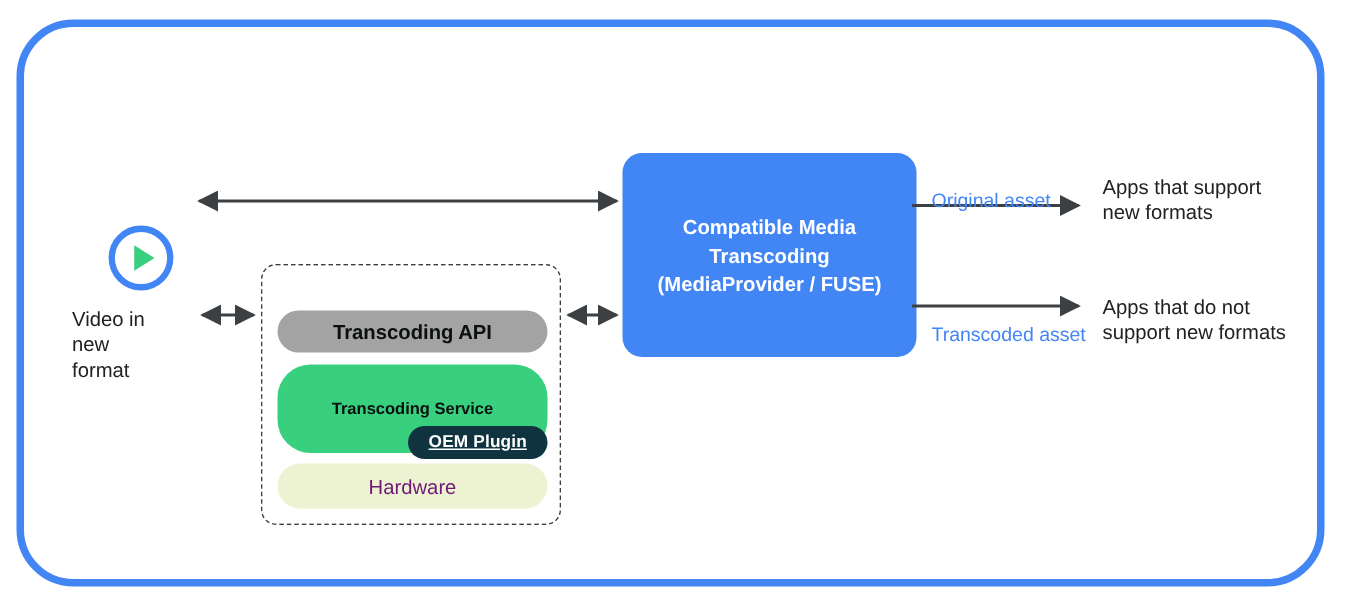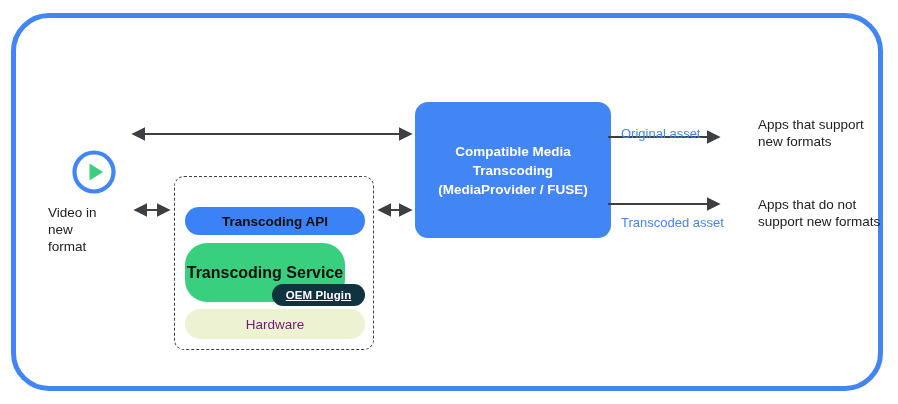--- a/index.html
+++ b/index.html
@@ -78,33 +78,33 @@
     display: flex;
     align-items: center;
     justify-content: center;
     text-align: center;
   }
   #pill-transcoding-api {
     left: 10px;
     top: 30px;
     width: 180px;
     height: 28px;
-    background: #3b82f6;
+    background: #a3a3a3;
     font-size: 13.5px;
     font-weight: bold;
     color: #0b0f0d;
   }
   #pill-transcoding-service {
     left: 10px;
     top: 66px;
-    width: 160px;
+    width: 180px;
     height: 59px;
     background: #38D07F;
     border-radius: 22px;
-    font-size: 16px;
+    font-size: 11px;
     font-weight: bold;
     color: #0b0f0d;
   }
   #badge-oem-plugin {
     position: absolute;
     left: 97px;
     top: 107px;
     width: 93px;
     height: 22px;
     background: #0F3440;
@@ -163,21 +163,20 @@
   }
   #label-original-asset { left: 621px; top: 126px; }
   #label-transcoded-asset { left: 621px; top: 215px; }
 
   .apps-label {
     position: absolute;
     font-size: 13.5px;
     line-height: 17px;
     color: #202124;
     white-space: pre-line;
-    margin-left: 23px;
   }
   #label-apps-support { left: 735px; top: 116px; }
   #label-apps-no-support { left: 735px; top: 196px; }
 </style>
 </head>
 <body>
 
 <div id="canvas">
 
   <div id="outer-frame"></div>

